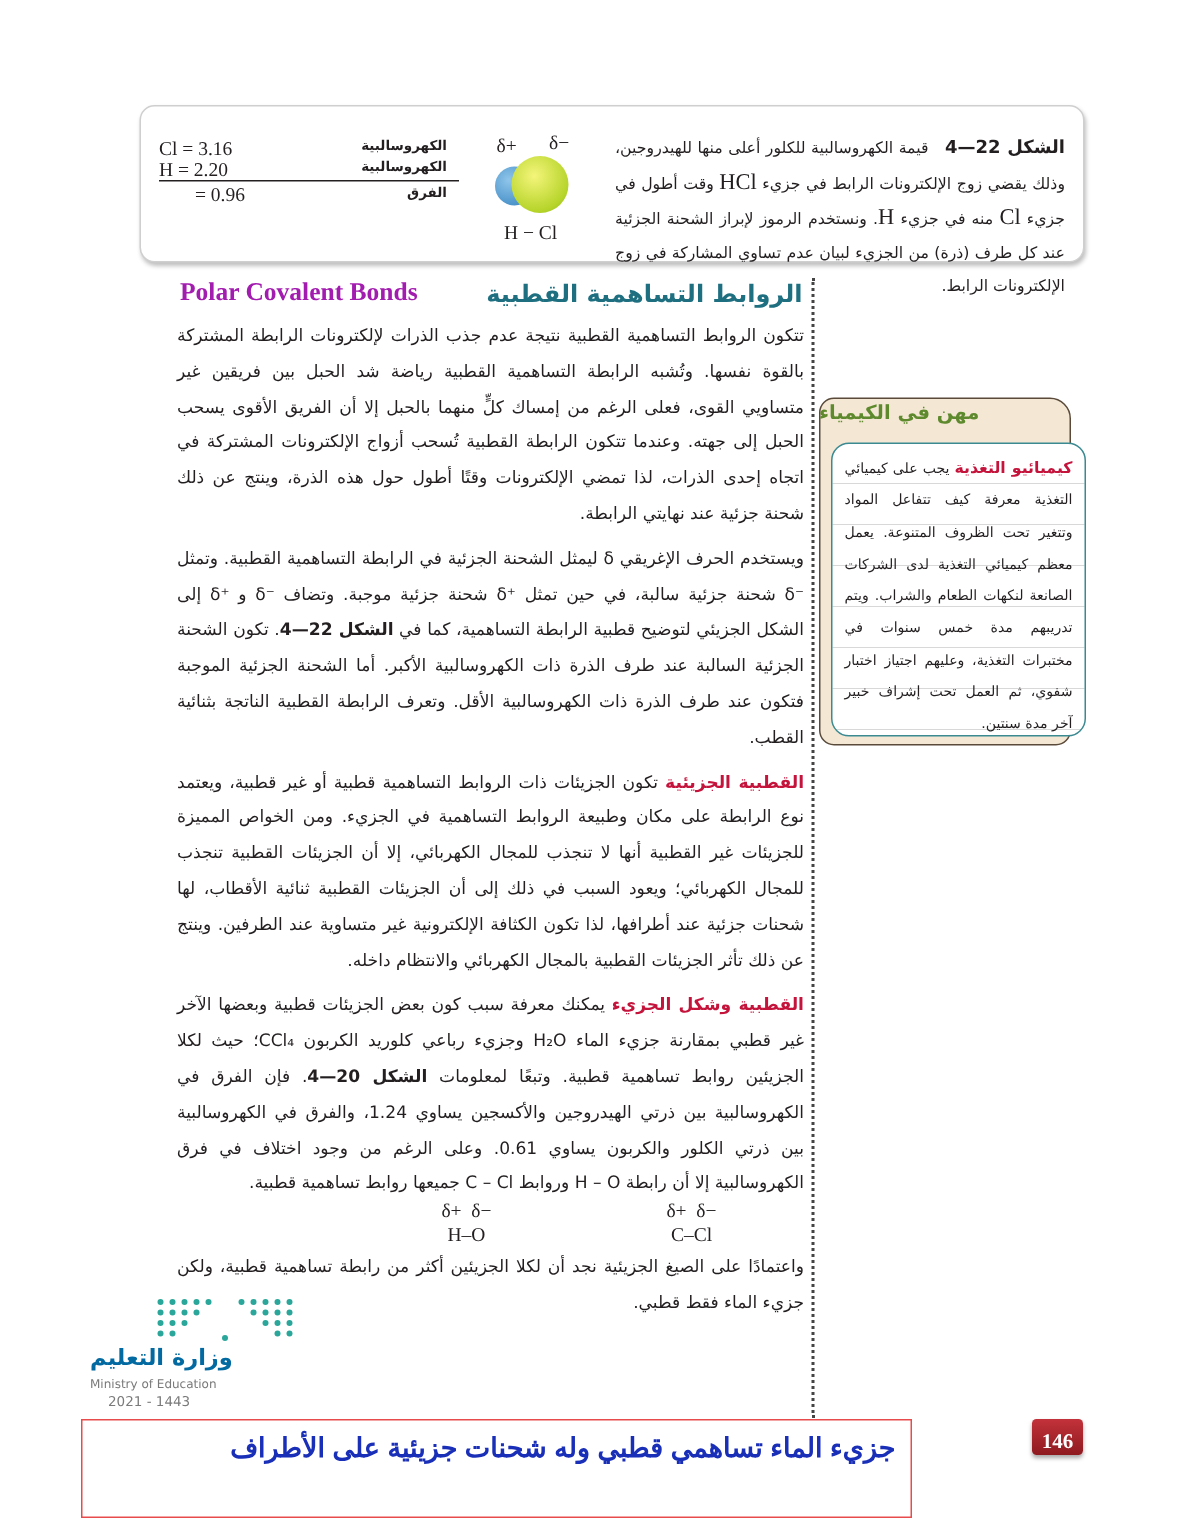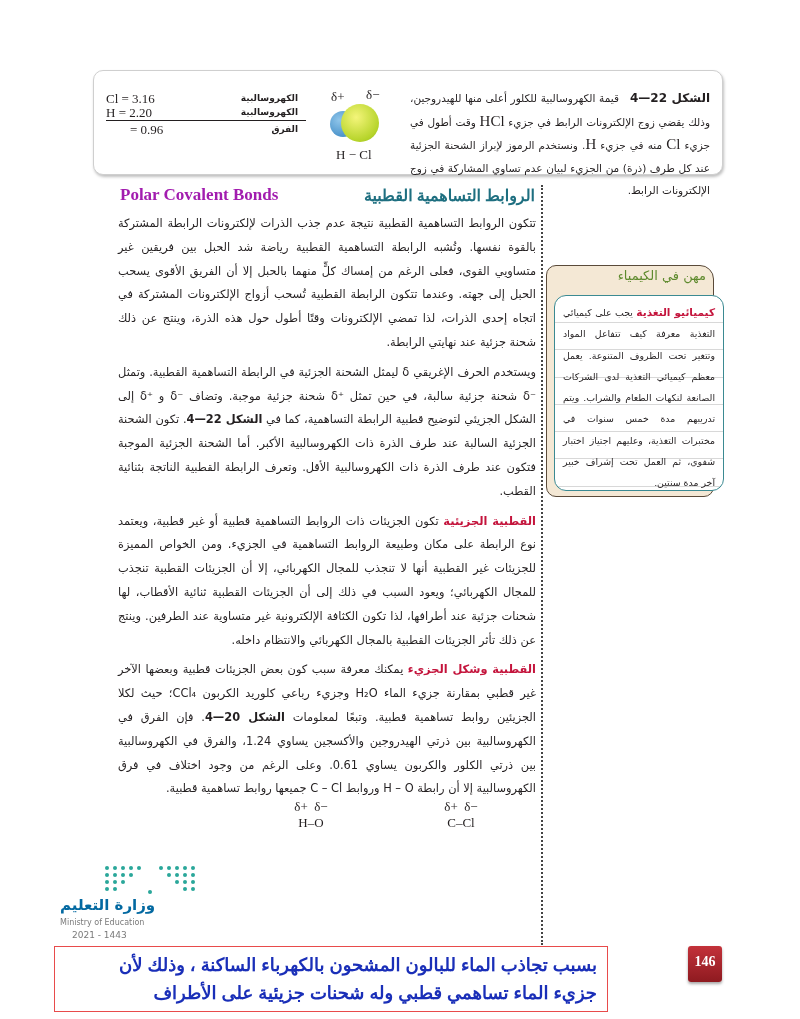--- a/index.html
+++ b/index.html
@@ -37,21 +37,21 @@
   .en-row .en-lbl { position: absolute; right: 8px; direction: rtl; font-weight: bold; font-size: 9px; }
   .en-rule { position: absolute; left: 0; top: 27px; width: 200px; height: 1px; background: #231f20; }
   .en-row.diff .en-val { left: 12px; margin-left: 12px; }
 
   
   .section-heading {
     position: absolute; left: 120px; top: 183px; width: 415px; height: 24px;
     display: flex; justify-content: space-between; align-items: center;
   }
   .heading-en { font-family: "Liberation Serif", serif; font-weight: bold; font-size: 17px; color: #a21caf; }
-  .heading-ar { direction: rtl; font-weight: bold; font-size: 16px; color: #1e6f80; font-family: Liberation Serif, serif; }
+  .heading-ar { direction: rtl; font-weight: bold; font-size: 16px; color: #1e6f80; }
 
   
   .divider {
     position: absolute; left: 541px; top: 185px; width: 0; height: 760px;
     border-left: 2px dotted #444;
   }
 
   
   .main-col {
     position: absolute; left: 118px; top: 212px; width: 418px;
@@ -73,42 +73,42 @@
   }
   .reading-check { color: #c4143c; font-weight: bold; }
 
   
   .career-box { position: absolute; left: 546px; top: 265px; width: 178px; height: 232px; }
   .career-tab {
     position: absolute; left: 0; top: 0; width: 168px; height: 232px;
     background: #f4e8d5; border: 1.5px solid #5a4a3a; border-radius: 10px 14px 10px 10px;
   }
   .career-title {
-    position: absolute; left: 0; top: 3px; width: 160px; text-align: right;
-    direction: rtl; font-weight: normal; font-size: 13px; color: #5e8a2d;
+    position: absolute; left: 0; top: 3px; width: 160px; text-align: left;
+    direction: rtl; font-weight: bold; font-size: 13px; color: #5e8a2d;
   }
   .career-inner {
     position: absolute; left: 8px; top: 30px; width: 170px; height: 196px;
     background: #fff; border: 1.5px solid #3b8a92; border-radius: 12px;
     padding: 6px 8px; direction: rtl; text-align: justify; font-size: 9.4px; line-height: 21.3px;
     background-image: repeating-linear-gradient(to bottom, transparent 0, transparent 26px, #d8d8d8 26px, #d8d8d8 27px, transparent 27px, transparent 27.3px);
   }
   .career-inner .kw { font-size: 10.5px; }
 
   
   .moe-logo { position: absolute; left: 60px; top: 866px; width: 150px; height: 80px; }
   .dots { position: absolute; left: 45px; top: 0; width: 90px; height: 28px; }
   .dots span { position: absolute; width: 4px; height: 4px; border-radius: 50%; background: #2aa79a; }
   .moe-ar { position: absolute; left: 0; top: 30px; font-size: 15px; color: #0369a1; font-weight: bold; direction: rtl; }
   .moe-en { position: absolute; left: 0; top: 52px; font-size: 8px; color: #7a7a7a; }
   .moe-year { position: absolute; left: 0; top: 64px; font-size: 9px; color: #7a7a7a; margin-left: 12px; }
 
   
   .page-num {
-    position: absolute; left: 688px; top: 946px; width: 34px; height: 36px;
+    position: absolute; left: 688px; top: 946px; width: 34px; height: 24px;
     background: linear-gradient(#c3323a, #8e1a20); border-radius: 3px;
     color: #fff; font-family: "Liberation Serif", serif; font-weight: bold; font-size: 14px;
     text-align: center; line-height: 32px; box-shadow: 0 2px 3px rgba(0,0,0,0.35);
   }
 
   
   .answer-box {
     position: absolute; left: 54px; top: 946px; width: 554px; height: 66px;
     border: 1.5px solid #e84b4b; background: #fff;
     direction: rtl; padding: 4px 10px; font-family: "Liberation Sans", sans-serif;
@@ -176,20 +176,21 @@
     <div class="formula-group">
       <div>δ+  δ−</div>
       <div>H–O</div>
     </div>
     <div class="formula-group">
       <div>δ+  δ−</div>
       <div>C–Cl</div>
     </div>
   </div>
 
+  <p style="margin-bottom:0"><span>واعتمادًا على الصيغ الجزيئية نجد أن لكلا الجزيئين أكثر من رابطة تساهمية قطبية، ولكن جزيء الماء فقط قطبي.</span></p>
 
 </div>
 
 <div class="career-box">
   <div class="career-tab"></div>
   <div class="career-title">مهن في الكيمياء</div>
   <div class="career-inner">
     <span class="kw">كيميائيو التغذية</span><span> يجب على كيميائي التغذية معرفة كيف تتفاعل المواد وتتغير تحت الظروف المتنوعة. يعمل معظم كيميائي التغذية لدى الشركات الصانعة لنكهات الطعام والشراب. ويتم تدريبهم مدة خمس سنوات في مختبرات التغذية، وعليهم اجتياز اختبار شفوي، ثم العمل تحت إشراف خبير آخر مدة سنتين.</span>
   </div>
 </div>
@@ -227,15 +228,14 @@
       <span style="left: 43px; top: 24px;"></span>
     </div>
   <div class="moe-ar">وزارة التعليم</div>
   <div class="moe-en">Ministry of Education</div>
   <div class="moe-year">2021 - 1443</div>
 </div>
 
 <div class="page-num">146</div>
 
 <div class="answer-box">
-  <div>بسبب تجاذب الماء للبالون المشحون بالكهرباء الساكنة ، وذلك لأن</div>
   <div>جزيء الماء تساهمي قطبي وله شحنات جزيئية على الأطراف</div>
 </div>
 
 </body></html>

